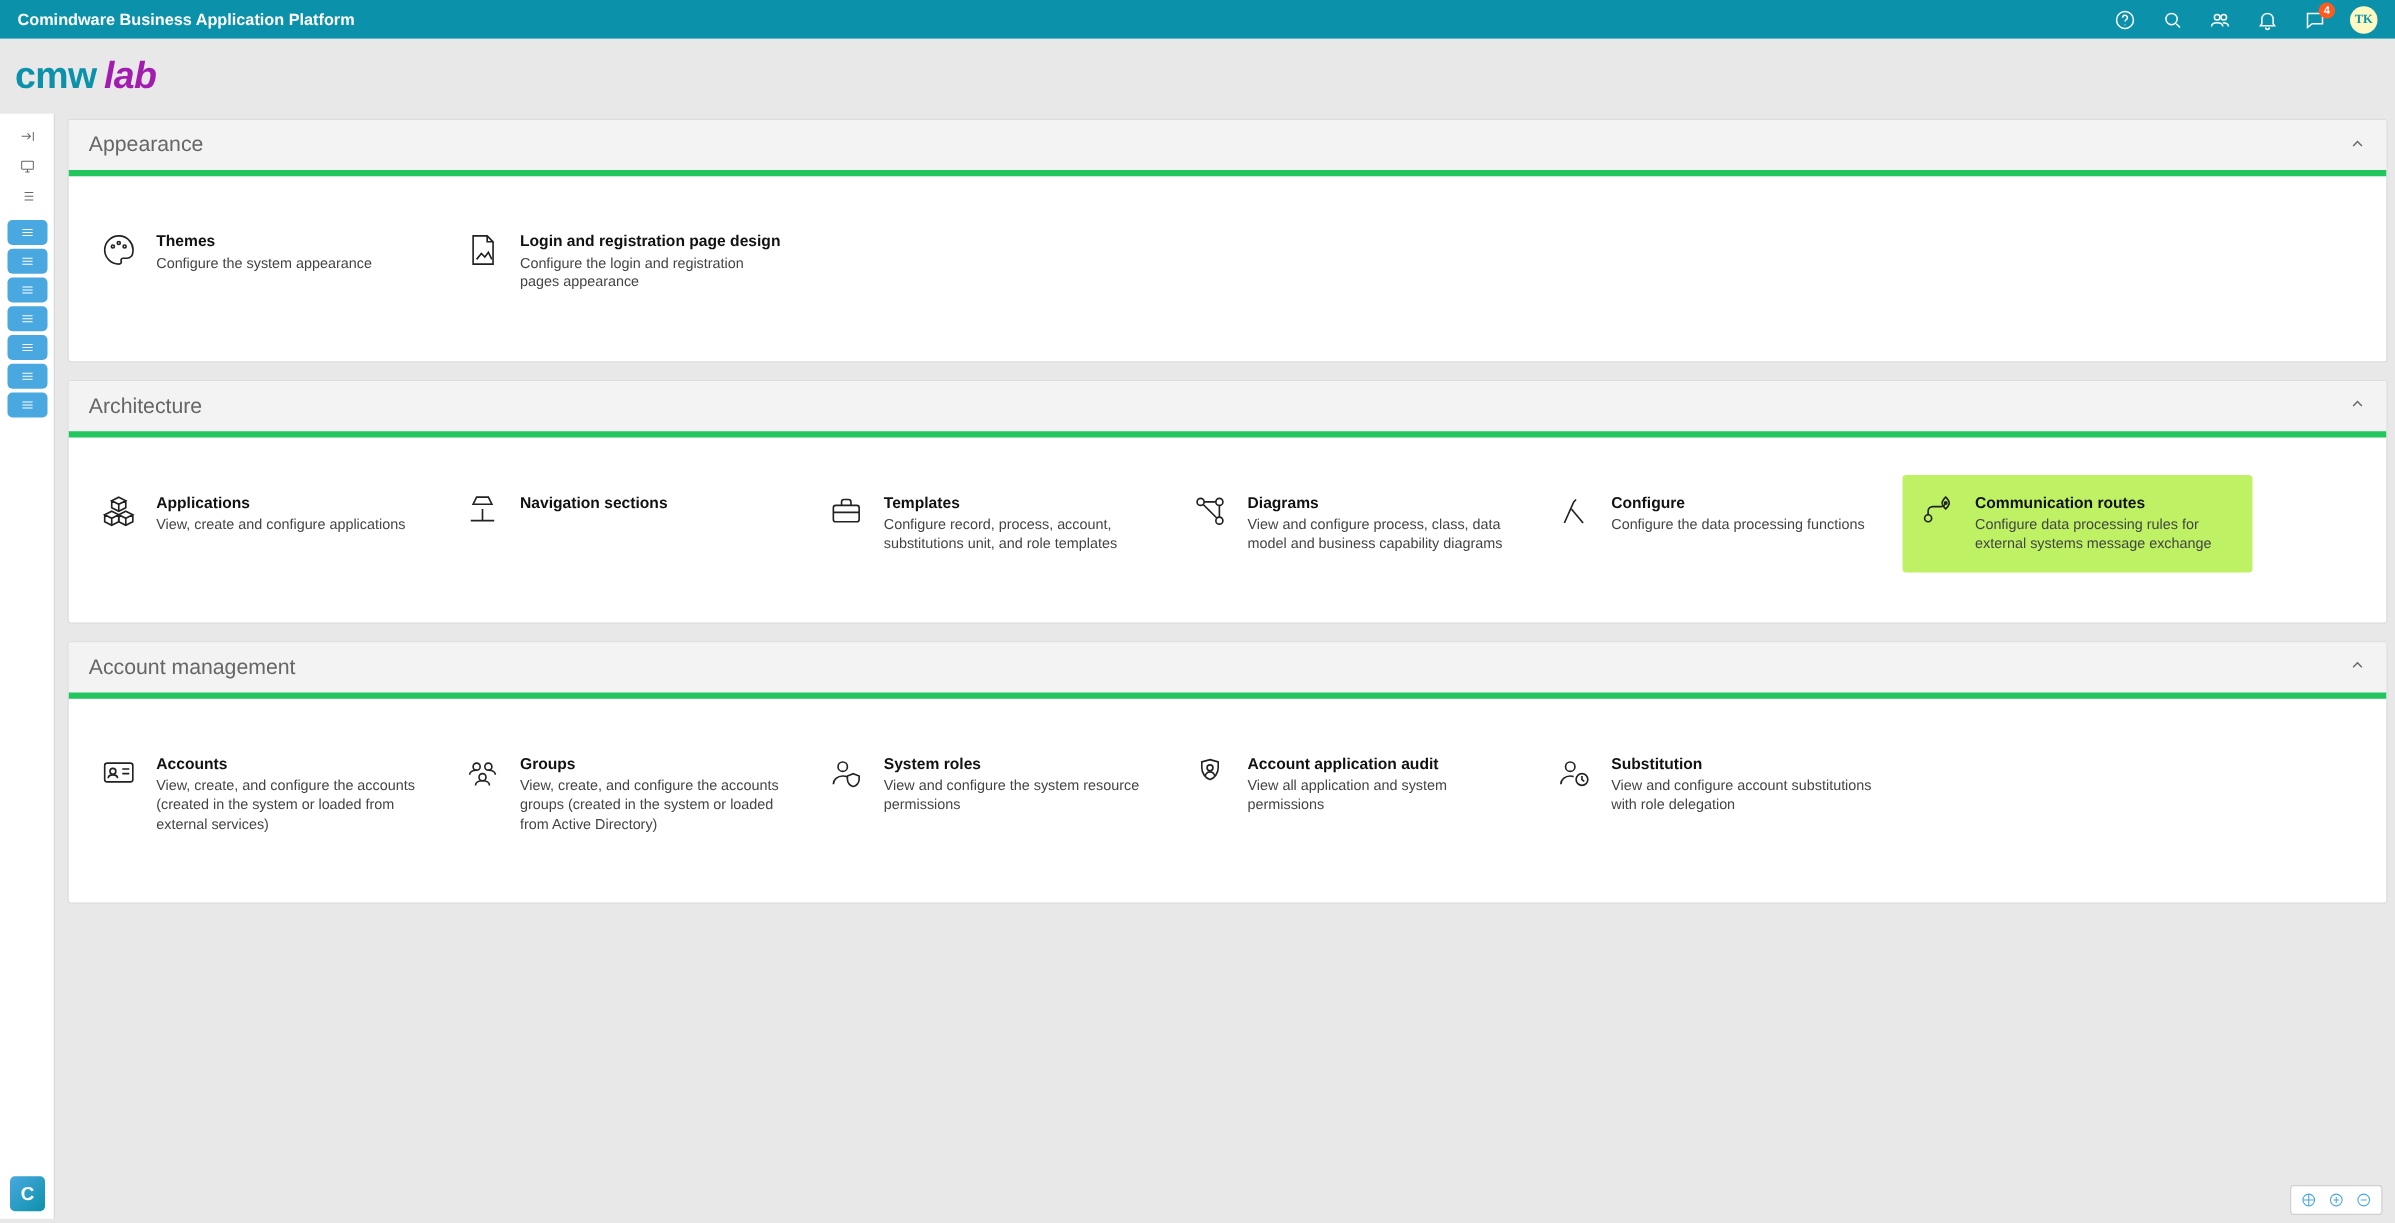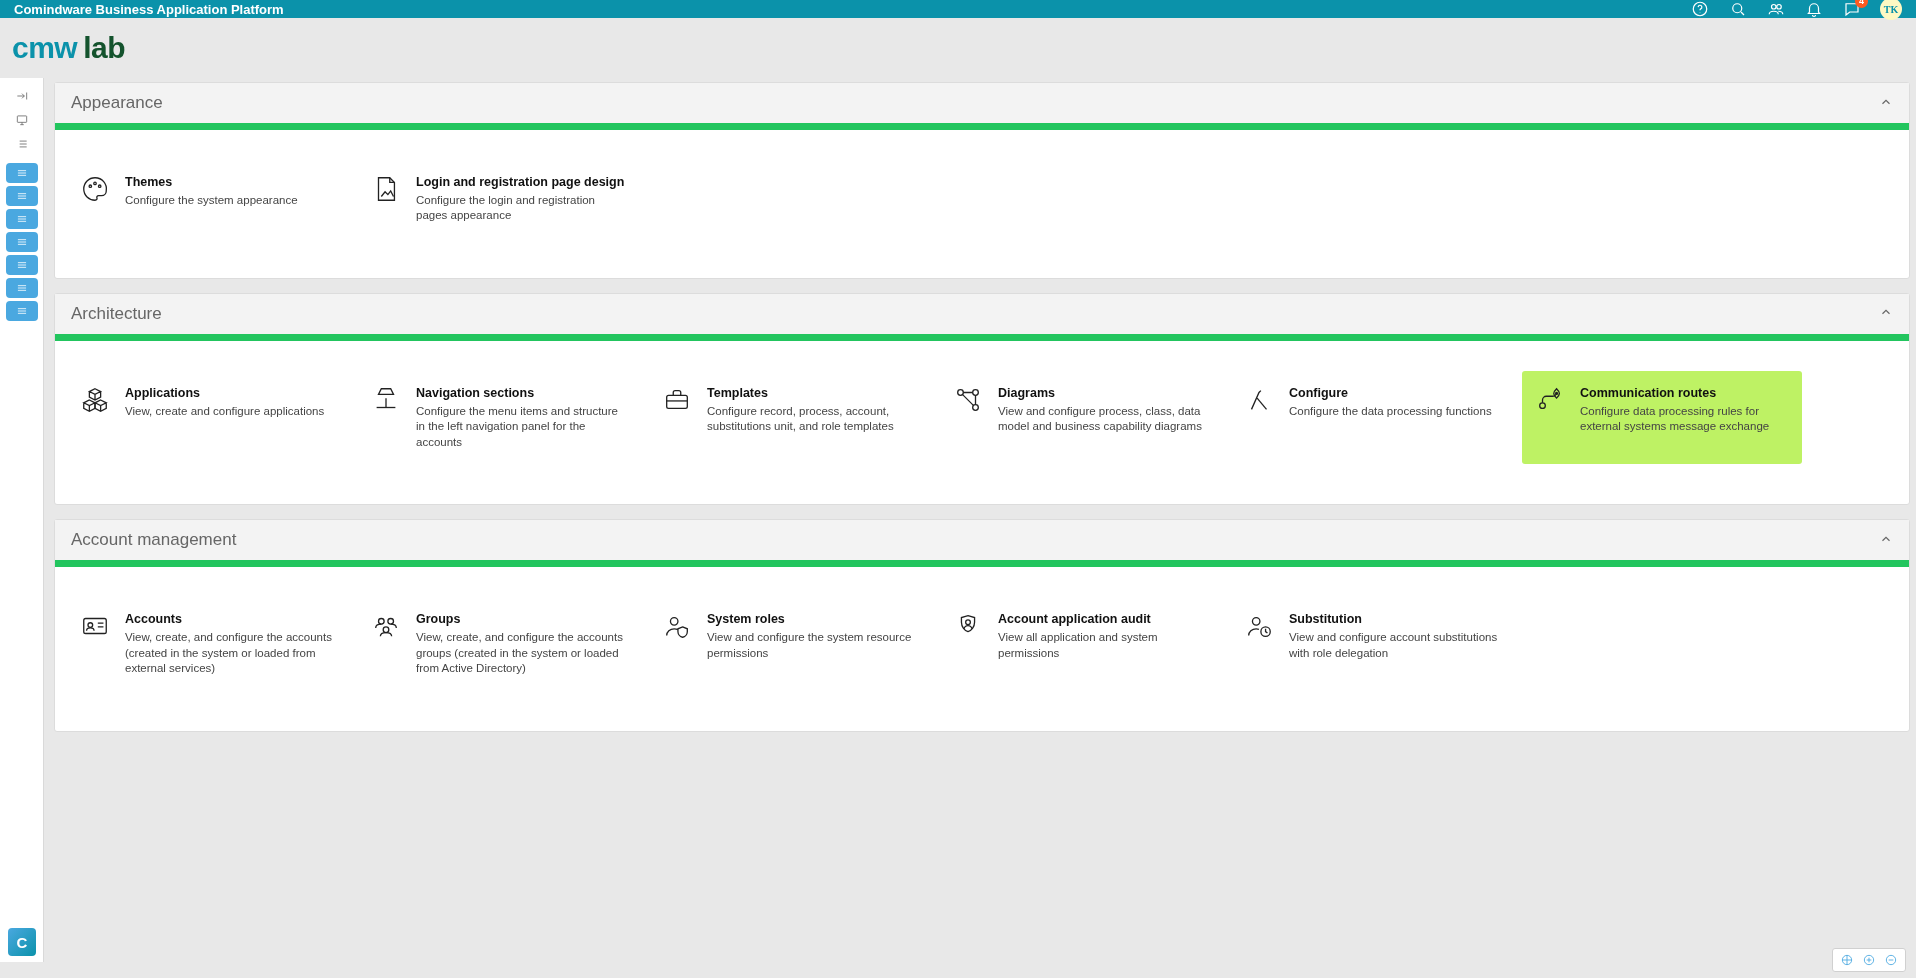--- a/index.html
+++ b/index.html
@@ -1,50 +1,50 @@
 <!DOCTYPE html>
 <html><head>
   <meta charset="utf-8">
   <style>
     * { box-sizing: border-box; margin: 0; padding: 0; }
     body { font-family: "Segoe UI", Arial, sans-serif; background: #e8e8e8; font-size: 13px; color: #333; height: 978px; overflow: hidden; }
 
     
-    .topbar { background: #0b92aa; height: 18px; display: flex; align-items: center; padding: 0 14px; color: #fff; }
+    .topbar { background: #0b92aa; height: 31px; display: flex; align-items: center; padding: 0 14px; color: #fff; }
     .topbar-title { font-size: 13px; font-weight: 600; flex: 1; }
     .topbar-icons { display: flex; gap: 18px; align-items: center; }
     .topbar-icon { width: 20px; height: 20px; display: flex; align-items: center; justify-content: center; cursor: pointer; position: relative; }
     .topbar-icon svg { stroke: #fff; fill: none; stroke-width: 1.6; width: 18px; height: 18px; }
     .badge { position: absolute; top: -4px; right: -6px; background: #ff5a1f; color: #fff; font-size: 9px; border-radius: 7px; padding: 0 4px; line-height: 13px; min-width: 13px; text-align: center; font-weight: 600; }
     .avatar { width: 22px; height: 22px; border-radius: 50%; background: #fef9c3; color: #0b92aa; font-size: 10px; font-weight: 700; display: flex; align-items: center; justify-content: center; cursor: pointer; font-family: Liberation Serif, serif; }
 
     
     .logo-row { background: #e8e8e8; height: 60px; display: flex; align-items: center; padding: 0 12px; }
     .logo { font-size: 30px; font-weight: 800; letter-spacing: -0.5px; }
     .logo .cmw { color: #0b92aa; }
-    .logo .lab { color: #14532d; margin-left: 6px; }
+    .logo .lab { color: #a21caf; margin-left: 6px; font-style: italic; }
 
     
     .main { display: flex; height: calc(100% - 94px); }
 
     
     .sidebar { width: 44px; background: #fff; border-right: 1px solid #d9d9d9; display: flex; flex-direction: column; align-items: center; padding-top: 8px; gap: 4px; position: relative; }
     .side-icon { width: 30px; height: 20px; display: flex; align-items: center; justify-content: center; border-radius: 4px; cursor: pointer; }
     .side-icon svg { stroke: #666; fill: none; stroke-width: 1.4; width: 16px; height: 14px; }
     .side-icon.blue { background: #4aa8e0; width: 32px; height: 20px; margin-top: 1px; }
     .side-icon.blue svg { stroke: #fff; }
     .side-stack { display: flex; flex-direction: column; gap: 2px; margin-top: 4px; }
     .side-bottom { position: absolute; bottom: 6px; left: 8px; width: 28px; height: 28px; border-radius: 4px; background: linear-gradient(135deg,#4aa8e0,#0b92aa); display: flex; align-items: center; justify-content: center; color: #fff; font-weight: 800; font-size: 15px; cursor: pointer; }
 
     
     .content { flex: 1; overflow-y: auto; padding: 0 6px 60px 10px; }
 
     .section { background: #fff; border: 1px solid #dcdcdc; border-radius: 3px; margin-top: 4px; }
     .section + .section { margin-top: 14px; }
-    .section-header { background: #f3f3f3; border-bottom: 7px solid #22c55e; padding: 10px 16px; display: flex; align-items: center; cursor: pointer; }
+    .section-header { background: #f3f3f3; border-bottom: 5px solid #22c55e; padding: 10px 16px; display: flex; align-items: center; cursor: pointer; }
     .section-title { font-size: 17px; color: #666; font-weight: 400; flex: 1; }
     .section-chevron svg { stroke: #666; fill: none; stroke-width: 2; width: 14px; height: 14px; }
     .section-body { padding: 30px 12px 40px 12px; display: flex; flex-wrap: wrap; gap: 11px; }
 
     .card { width: 280px; padding: 14px 12px; display: flex; gap: 14px; cursor: pointer; border-radius: 3px; }
     .card.selected { background: #bef264; }
     .card-icon { width: 32px; height: 32px; flex-shrink: 0; display: flex; align-items: flex-start; justify-content: center; }
     .card-icon svg { stroke: #222; fill: none; stroke-width: 1.4; width: 30px; height: 30px; }
     .card-text { flex: 1; line-height: 1.35; }
     .card-title { font-size: 12.5px; font-weight: 700; color: #111; margin-bottom: 2px; }
@@ -227,21 +227,20 @@
         <div class="card">
           <div class="card-icon">
             <svg viewBox="0 0 32 32">
                 <path d="M6 24h20"></path>
                 <path d="M16 24V14"></path>
                 <path d="M8 10h16l-3-6H11z"></path>
               </svg>
           </div>
           <div class="card-text">
             <div class="card-title">Navigation sections</div>
-            <div class="card-desc">Configure the menu items and structure in the left navigation panel for the accounts</div>
           </div>
         </div>
         <div class="card">
           <div class="card-icon">
             <svg viewBox="0 0 32 32">
                 <rect x="5" y="11" width="22" height="14" rx="2"></rect>
                 <path d="M12 11V8a2 2 0 0 1 2-2h4a2 2 0 0 1 2 2v3"></path>
                 <path d="M5 17h22"></path>
               </svg>
           </div>

